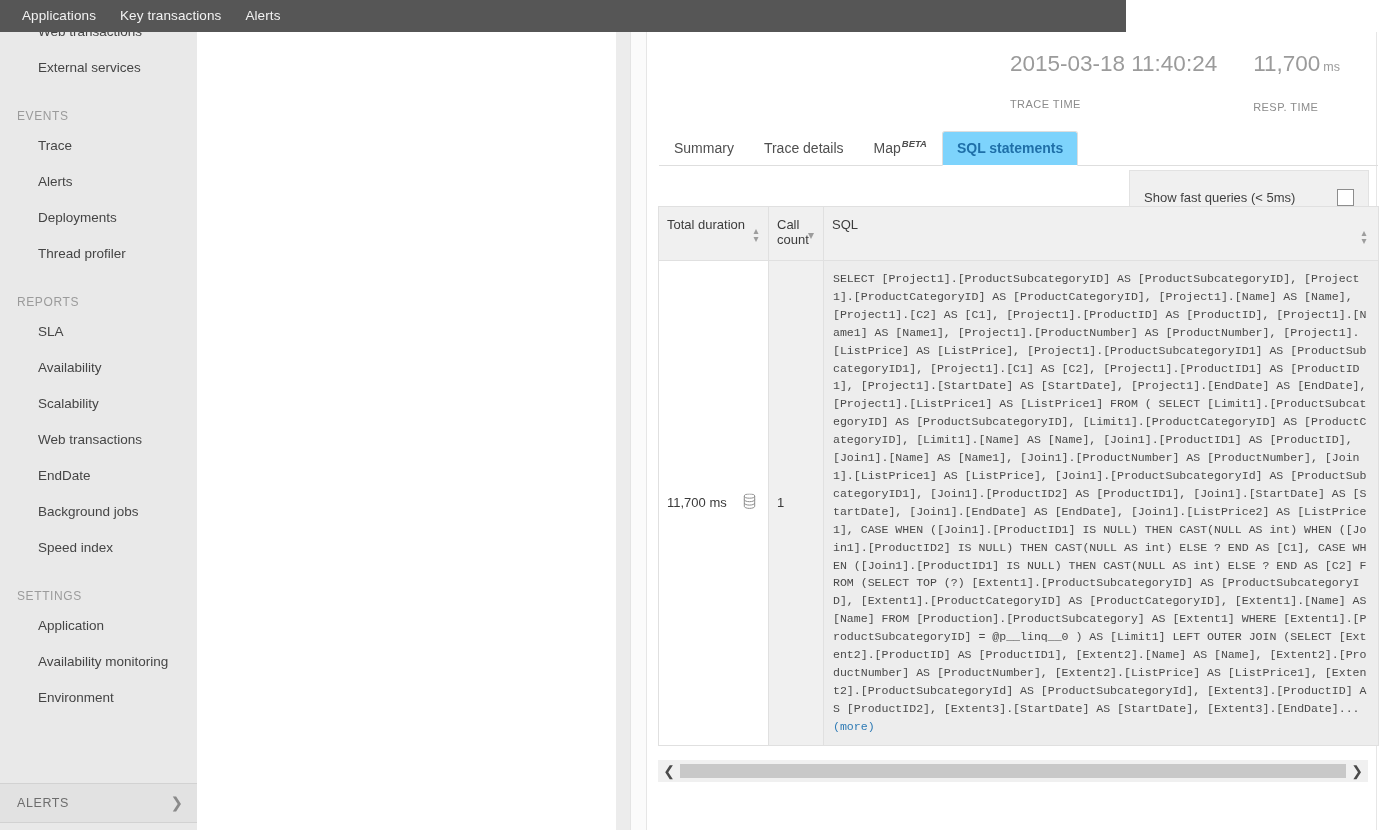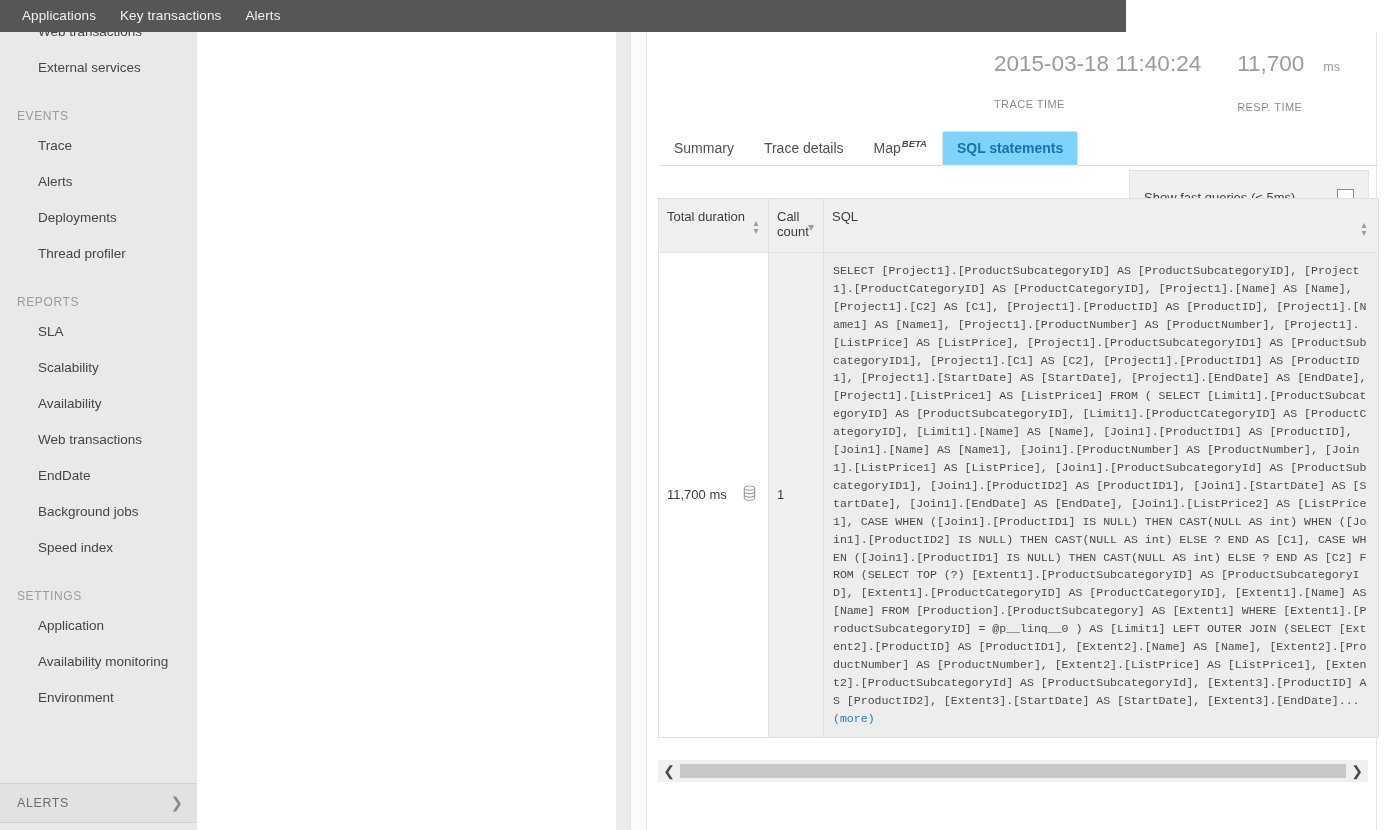--- a/index.html
+++ b/index.html
@@ -93,21 +93,21 @@
     position:absolute; top:32px; left:1377px; width:17px; height:798px;
     background:#ffffff;
   }
 
   .trace-head { padding: 18px 0 0 12px; display: flex; align-items: flex-start; justify-content: flex-end; }
   .th-block { margin-right: 36px; }
   .th-big {
     font-size: 22.5px; color: #9b9b9b; font-weight: 400;
     line-height: 28px; white-space: nowrap;
   }
-  .th-big .unit { font-size: 12.5px; color:#9b9b9b; margin-left: 19px; }
+  .th-big .unit { font-size: 12.5px; color:#9b9b9b; margin-left: 3px; }
   .th-lbl {
     font-size: 11px; color: #8c8c8c; letter-spacing: .45px;
     margin-top: 20px;
   }
 
   
   .tabs {
     position: relative;
     margin: 20px 0 0 12px;
     height: 33px;
@@ -144,21 +144,21 @@
     display: flex; align-items: center;
     padding: 12px 14px 0 14px;
   }
   .fastq .lbl { font-size: 13px; color: #3f3f3f; flex: 1; white-space: nowrap; }
   .fastq .cb {
     width: 17px; height: 17px; background: #fff;
     border: 1px solid #8d8d8d; cursor: pointer;
   }
 
   
-  .tablewrap { position: absolute; left: 11px; top: 166px; width: 642px; }
+  .tablewrap { position: absolute; left: 11px; top: 174px; width: 642px; }
   .sqltable { border-collapse: collapse; width: 720px; table-layout: fixed; }
   .sqltable th {
     background: #f0f0f0;
     border: 1px solid #e0e0e0;
     font-size: 13px; font-weight: 400; color: #3c3c3c;
     text-align: left;
     vertical-align: top;
     padding: 10px 8px 11px 8px;
     position: relative;
     height: 54px;
@@ -241,22 +241,22 @@
       <div class="side-link">External services</div>
 
       <div class="side-section">EVENTS</div>
       <div class="side-link">Trace</div>
       <div class="side-link">Alerts</div>
       <div class="side-link">Deployments</div>
       <div class="side-link">Thread profiler</div>
 
       <div class="side-section">REPORTS</div>
       <div class="side-link">SLA</div>
+      <div class="side-link">Availability</div>
       <div class="side-link">Scalability</div>
-      <div class="side-link">Availability</div>
       <div class="side-link">Web transactions</div>
       <div class="side-link">EndDate</div>
       <div class="side-link">Background jobs</div>
       <div class="side-link">Speed index</div>
 
       <div class="side-section">SETTINGS</div>
       <div class="side-link">Application</div>
       <div class="side-link">Availability monitoring</div>
       <div class="side-link">Environment</div>
     </div>

